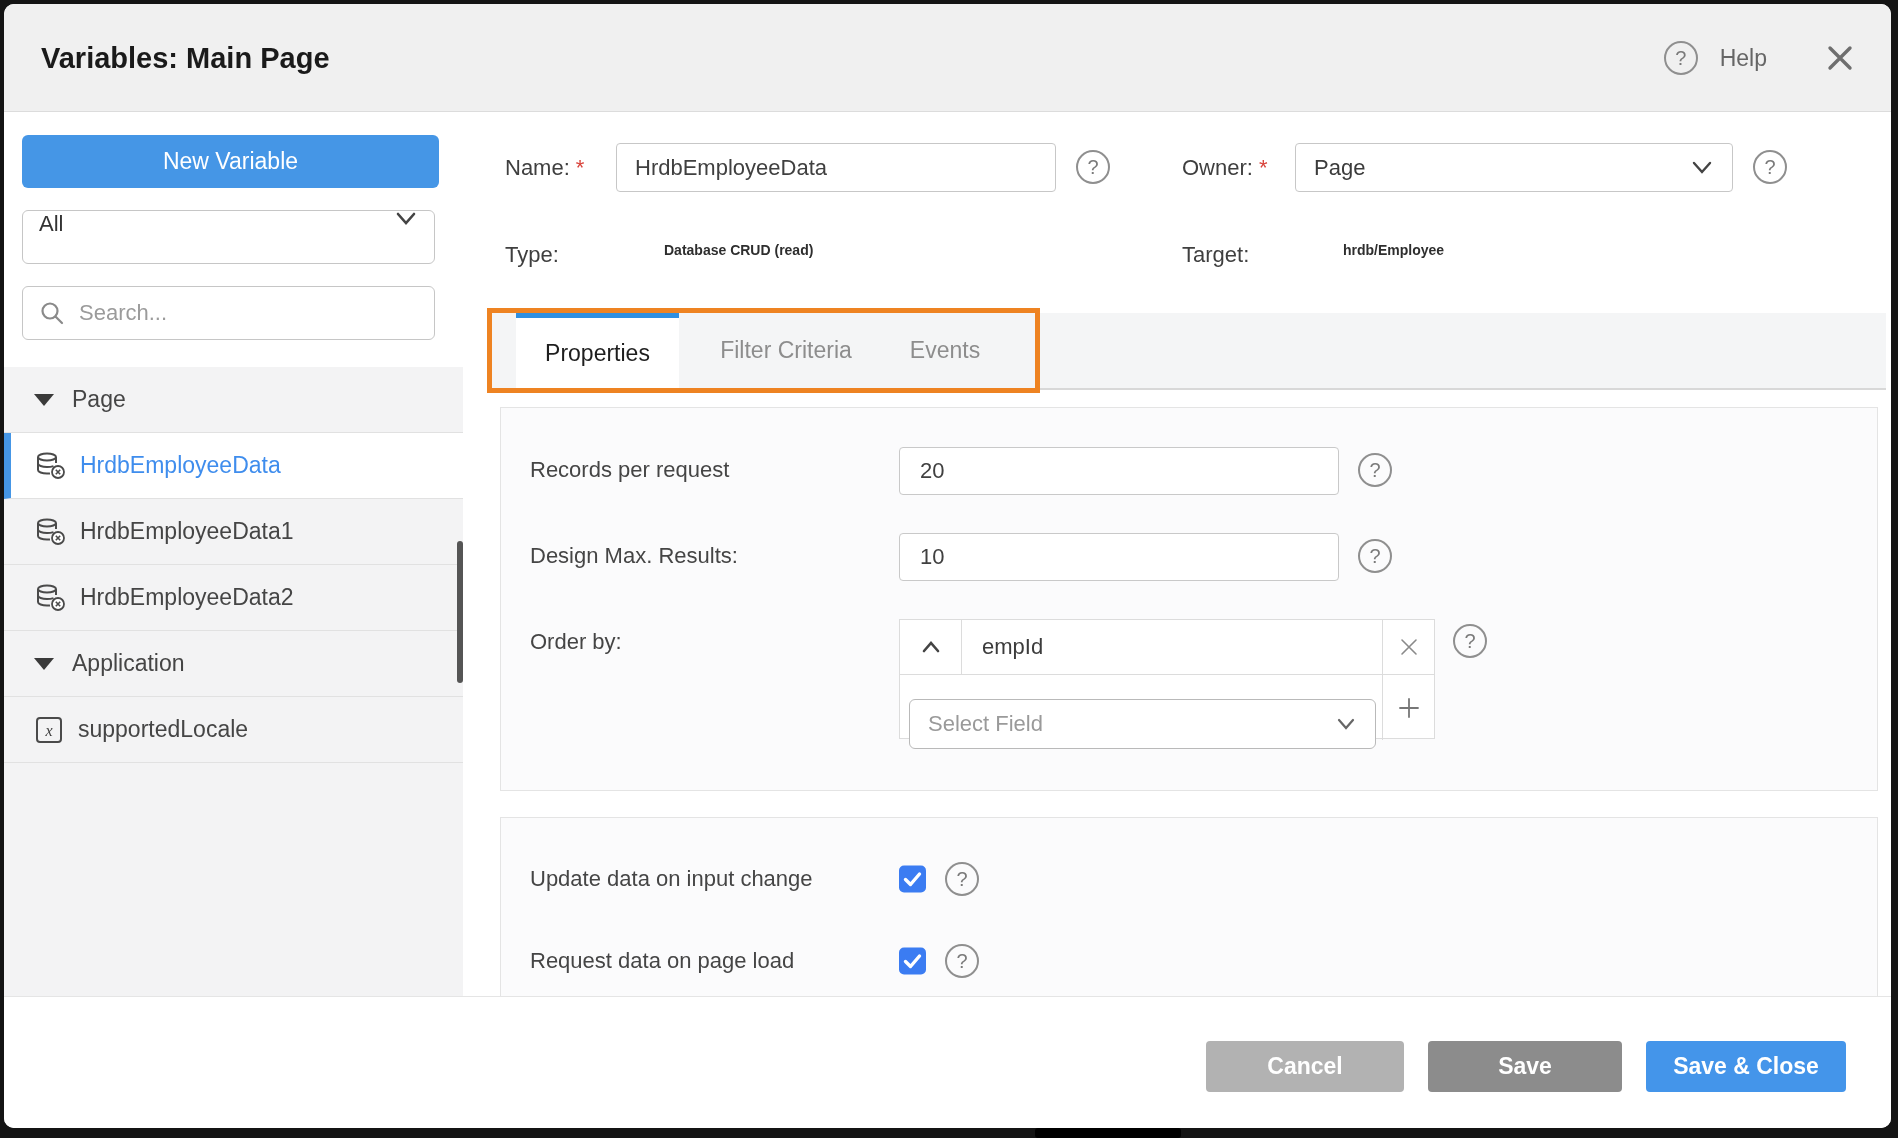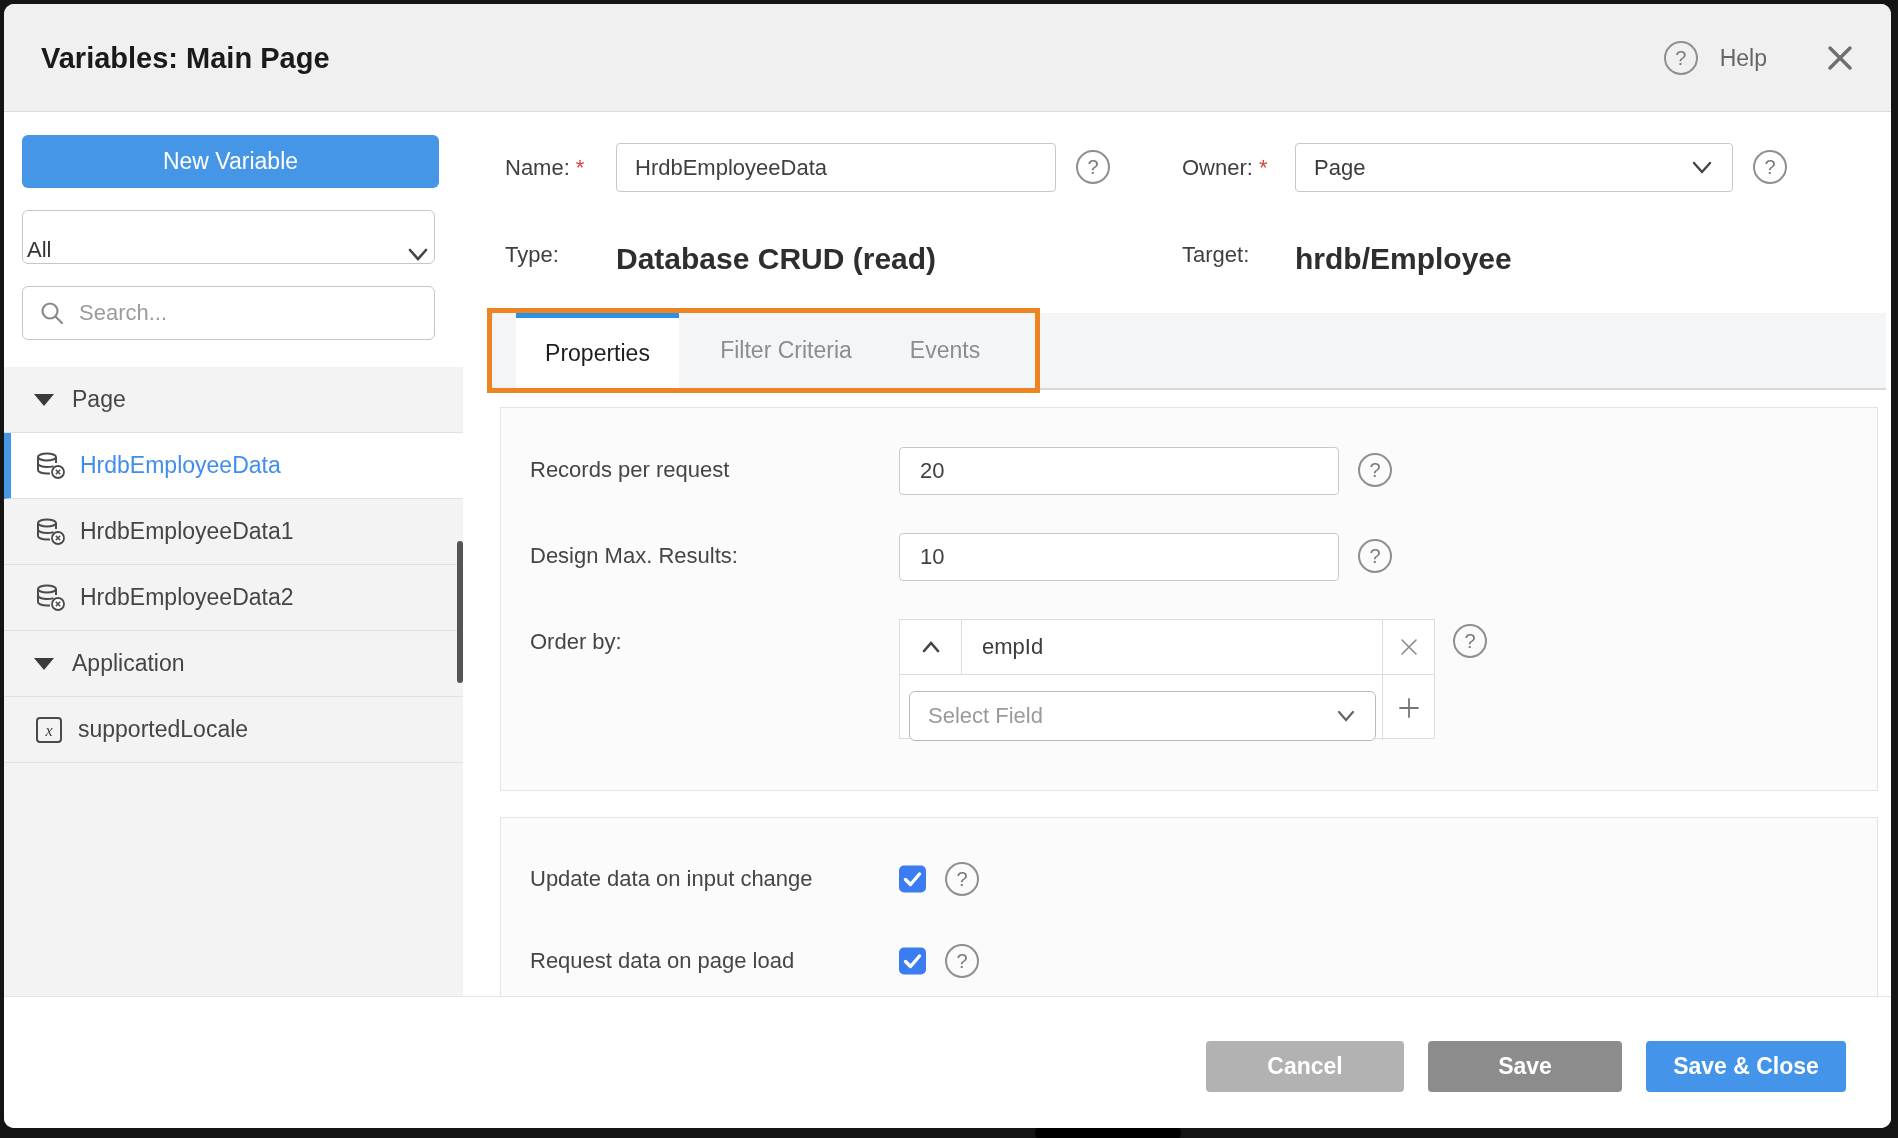--- a/index.html
+++ b/index.html
@@ -11,37 +11,37 @@
   .hdr { position:absolute; left:0; top:0; width:100%; height:108px; background:#f0f0f0; border-bottom:1px solid #dcdcdc; }
   .hdr-title { position:absolute; left:37px; top:0; height:108px; display:flex; align-items:center; font-size:29px; font-weight:600; color:#1a1a1a; }
   .hdr-right { position:absolute; right:36px; top:0; height:108px; display:flex; align-items:center; gap:22px; }
   .qmark { width:34px; height:34px; border:2px solid #8f8f8f; border-radius:50%; display:flex; align-items:center; justify-content:center; font-size:20px; color:#7a7a7a; background:transparent; flex:0 0 auto; }
   .hdr-help-text { font-size:23px; color:#666; margin-right:22px; }
   .close-x { width:30px; height:30px; margin-left:14px; }
 
   
   .sidebar { position:absolute; left:0; top:109px; width:459px; height:883px; background:#fff; }
   .btn-new { position:absolute; left:18px; top:22px; width:417px; height:53px; background:#4596e6; border-radius:6px; display:flex; align-items:center; justify-content:center; color:#fff; font-size:23px; font-weight:500; cursor:pointer; }
-  .sel-all { position:absolute; left:18px; top:97px; width:413px; height:54px; border:1px solid #c6c6c6; border-radius:6px; background:#fff; display:flex; align-items:flex-end; padding:0 4px; font-size:22px; color:#333; }
+  .sel-all { position:absolute; left:18px; top:97px; width:413px; height:54px; border:1px solid #c6c6c6; border-radius:6px; background:#fff; display:flex; align-items:flex-start; padding:0 16px; font-size:22px; color:#333; }
   .sel-all svg { margin-left:auto; }
   .search-box { position:absolute; left:18px; top:173px; width:413px; height:54px; border:1px solid #c6c6c6; border-radius:6px; background:#fff; display:flex; align-items:center; padding:0 16px; gap:14px; }
   .search-box input { border:none; outline:none; flex:1; font-size:22px; color:#444; font-family:"Liberation Sans",sans-serif; background:transparent; }
   .search-box input::placeholder { color:#9b9b9b; }
   .tree { position:absolute; left:0; top:254px; width:459px; bottom:0; background:#f3f3f4; }
   .trow { height:66px; display:flex; align-items:center; padding-left:30px; background:#f3f3f4; border-bottom:1px solid #e1e1e1; font-size:23px; color:#454545; cursor:pointer; }
   .trow .tri { width:0; height:0; border-left:10px solid transparent; border-right:10px solid transparent; border-top:12px solid #3a3a3a; margin-right:18px; }
   .trow .ticon { margin-right:14px; display:flex; align-items:center; }
   .trow.selected { background:#fff; border-left:7px solid #4596e6; padding-left:23px; color:#3f8ded; }
   .sb-thumb { position:absolute; right:0; top:428px; width:6px; height:142px; background:#555; border-radius:3px; }
 
   
   .flabel { position:absolute; font-size:22px; color:#3f3f3f; }
   .req { color:#d9443c; margin-left:6px; }
   .tinput { position:absolute; height:49px; border:1px solid #c7c7c7; border-radius:4px; background:#fff; font-size:22px; color:#404040; padding:0 18px; outline:none; font-family:"Liberation Sans",sans-serif; }
-  .fvalue { position:absolute; font-size:30px; font-weight:700; color:#2e2e2e; }
+  .fvalue { position:absolute; font-size:14px; font-weight:700; color:#2e2e2e;margin-left:48px; }
   .dd { position:absolute; height:49px; border:1px solid #c7c7c7; border-radius:4px; background:#fff; display:flex; align-items:center; padding:0 18px; font-size:22px; color:#3b3b3b; cursor:pointer; }
   .dd svg { margin-left:auto; }
   .qpos { position:absolute; }
 
   
   .orange-box { position:absolute; left:483px; top:304px; width:553px; height:85px; border:5px solid #ee8322; z-index:5; pointer-events:none; }
   .tabbar { position:absolute; left:488px; top:309px; width:1394px; height:77px; background:#f4f5f6; border-bottom:2px solid #d8d8d8; display:flex; }
   .tab { height:100%; display:flex; align-items:center; justify-content:center; font-size:23px; color:#8d8d8d; cursor:pointer; }
   .tab.t1 { width:163px; margin-left:24px; }
   .tab.t2 { width:214px; }
@@ -55,21 +55,21 @@
   .plabel { position:absolute; left:29px; font-size:22px; color:#454545; transform:translateY(-50%); }
   .pinput { position:absolute; left:398px; width:440px; height:48px; border:1px solid #c9c9c9; border-radius:4px; font-size:22px; color:#404040; padding:0 20px; outline:none; background:#fff; font-family:Liberation Sans, sans-serif; }
 
   .ob-grid { position:absolute; left:398px; top:211px; width:536px; height:120px; border:1px solid #dcdcdc; background:#fff; }
   .ob-r1 { position:absolute; left:0; top:0; width:100%; height:55px; border-bottom:1px solid #dcdcdc; display:flex; align-items:center; }
   .ob-sortbtn { width:62px; height:100%; border-right:1px solid #dcdcdc; display:flex; align-items:center; justify-content:center; cursor:pointer; }
   .ob-field { flex:1; font-size:22px; color:#3c3c3c; padding-left:20px; }
   .ob-del { width:52px; height:100%; border-left:1px solid #dcdcdc; display:flex; align-items:center; justify-content:center; cursor:pointer; }
   .ob-r2 { position:absolute; left:0; top:55px; width:100%; height:65px; display:flex; }
   .ob-selectwrap { flex:1; position:relative; }
-  .ob-select { position:absolute; left:9px; top:16px; width:467px; height:50px; border:1px solid #b9b9b9; border-radius:6px; display:flex; align-items:center; padding:0 18px; font-size:22px; color:#9a9a9a; cursor:pointer; background:#fff; }
+  .ob-select { position:absolute; left:9px; top:24px; width:467px; height:50px; border:1px solid #b9b9b9; border-radius:6px; display:flex; align-items:center; padding:0 18px; font-size:22px; color:#9a9a9a; cursor:pointer; background:#fff; }
   .ob-select svg { margin-left:auto; }
   .ob-add { width:52px; border-left:1px solid #dcdcdc; display:flex; align-items:center; justify-content:center; cursor:pointer; }
 
   .chk { position:absolute; left:398px; width:27px; height:27px; background:#3b7cf2; border-radius:5px; display:flex; align-items:center; justify-content:center; transform:translateY(-50%); cursor:pointer; }
 
   
   .footer { position:absolute; left:0; top:992px; width:100%; height:132px; background:#fff; border-top:1px solid #e5e5e5; }
   .fbtn { position:absolute; top:44px; height:51px; border-radius:4px; display:flex; align-items:center; justify-content:center; color:#fff; font-size:23px; font-weight:700; cursor:pointer; }
   .fbtn.cancel { left:1202px; width:198px; background:#b2b2b2; }
   .fbtn.save { left:1424px; width:194px; background:#8c8c8c; }

